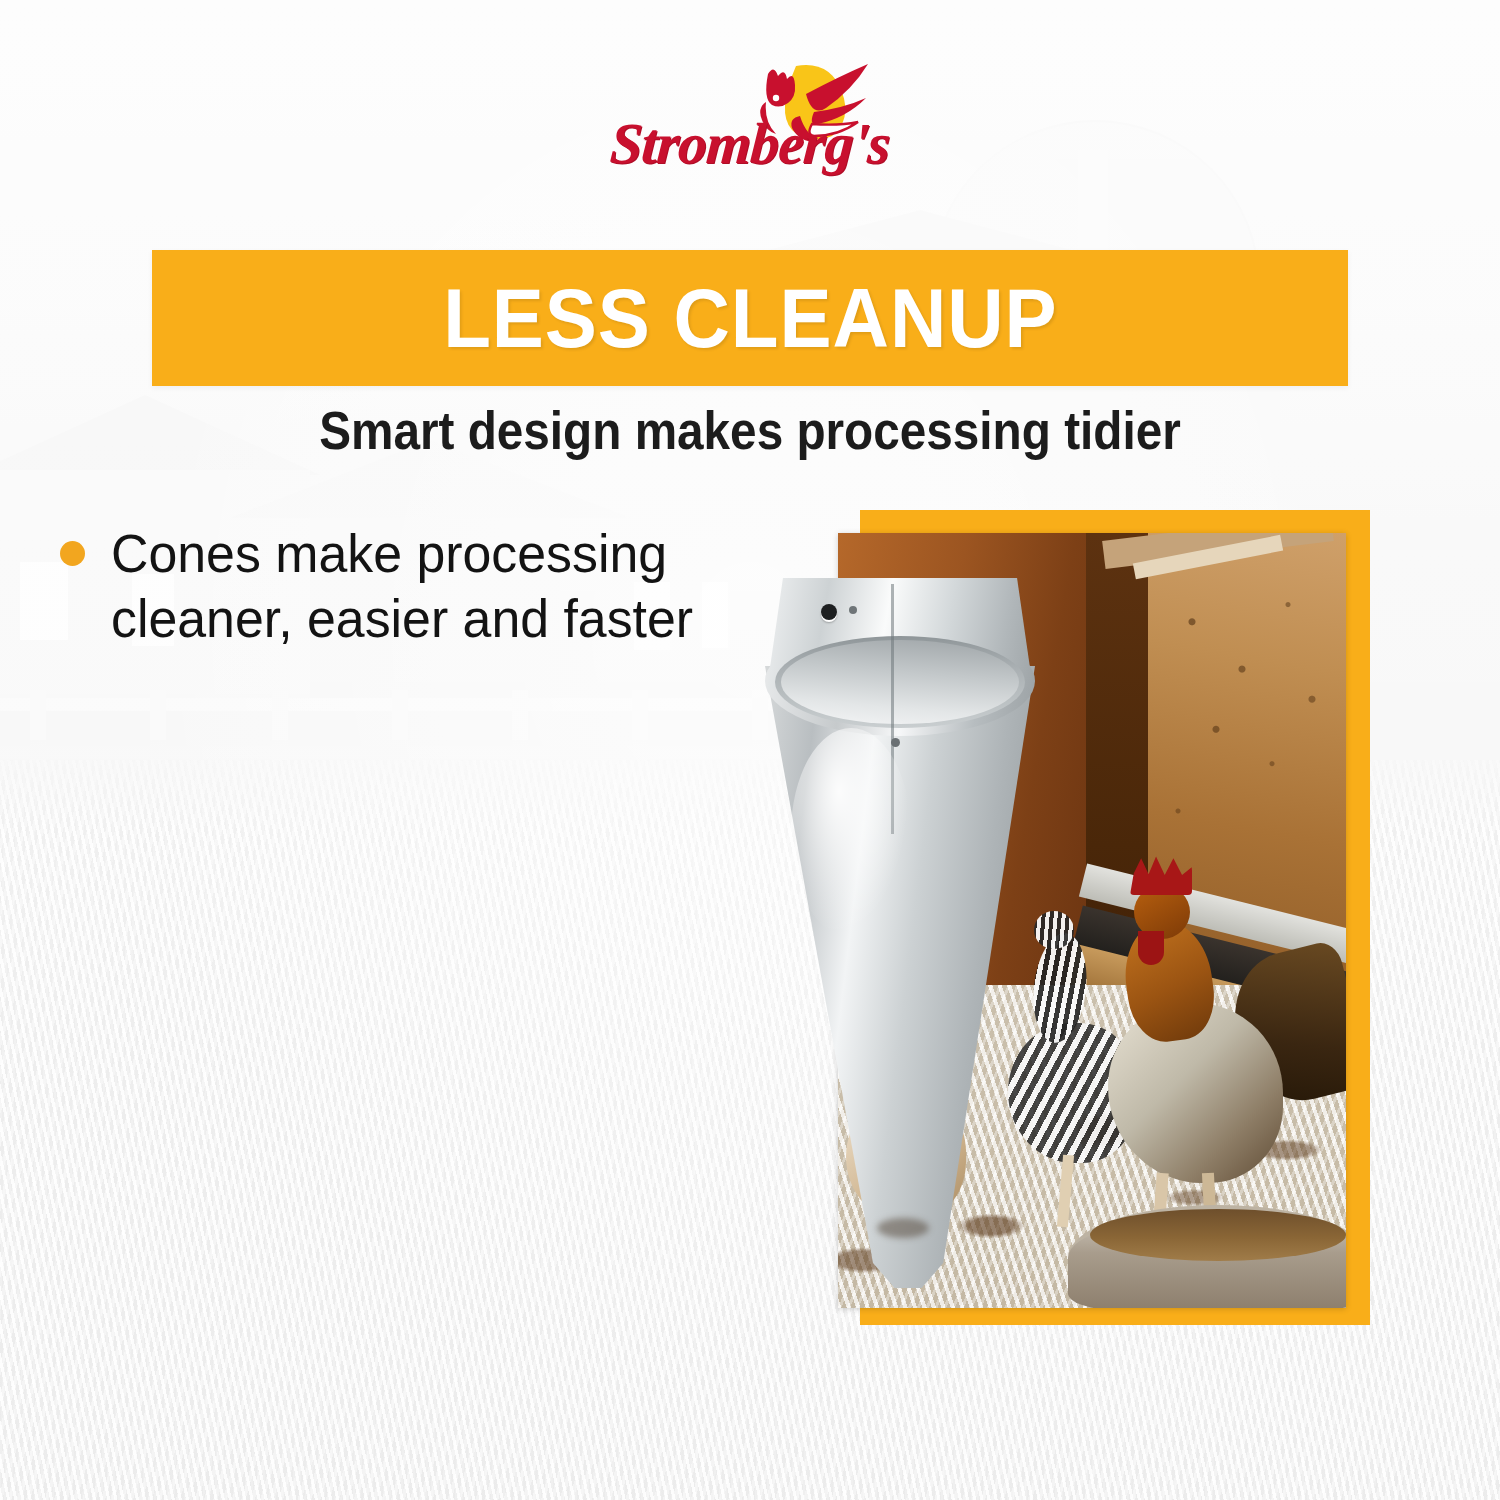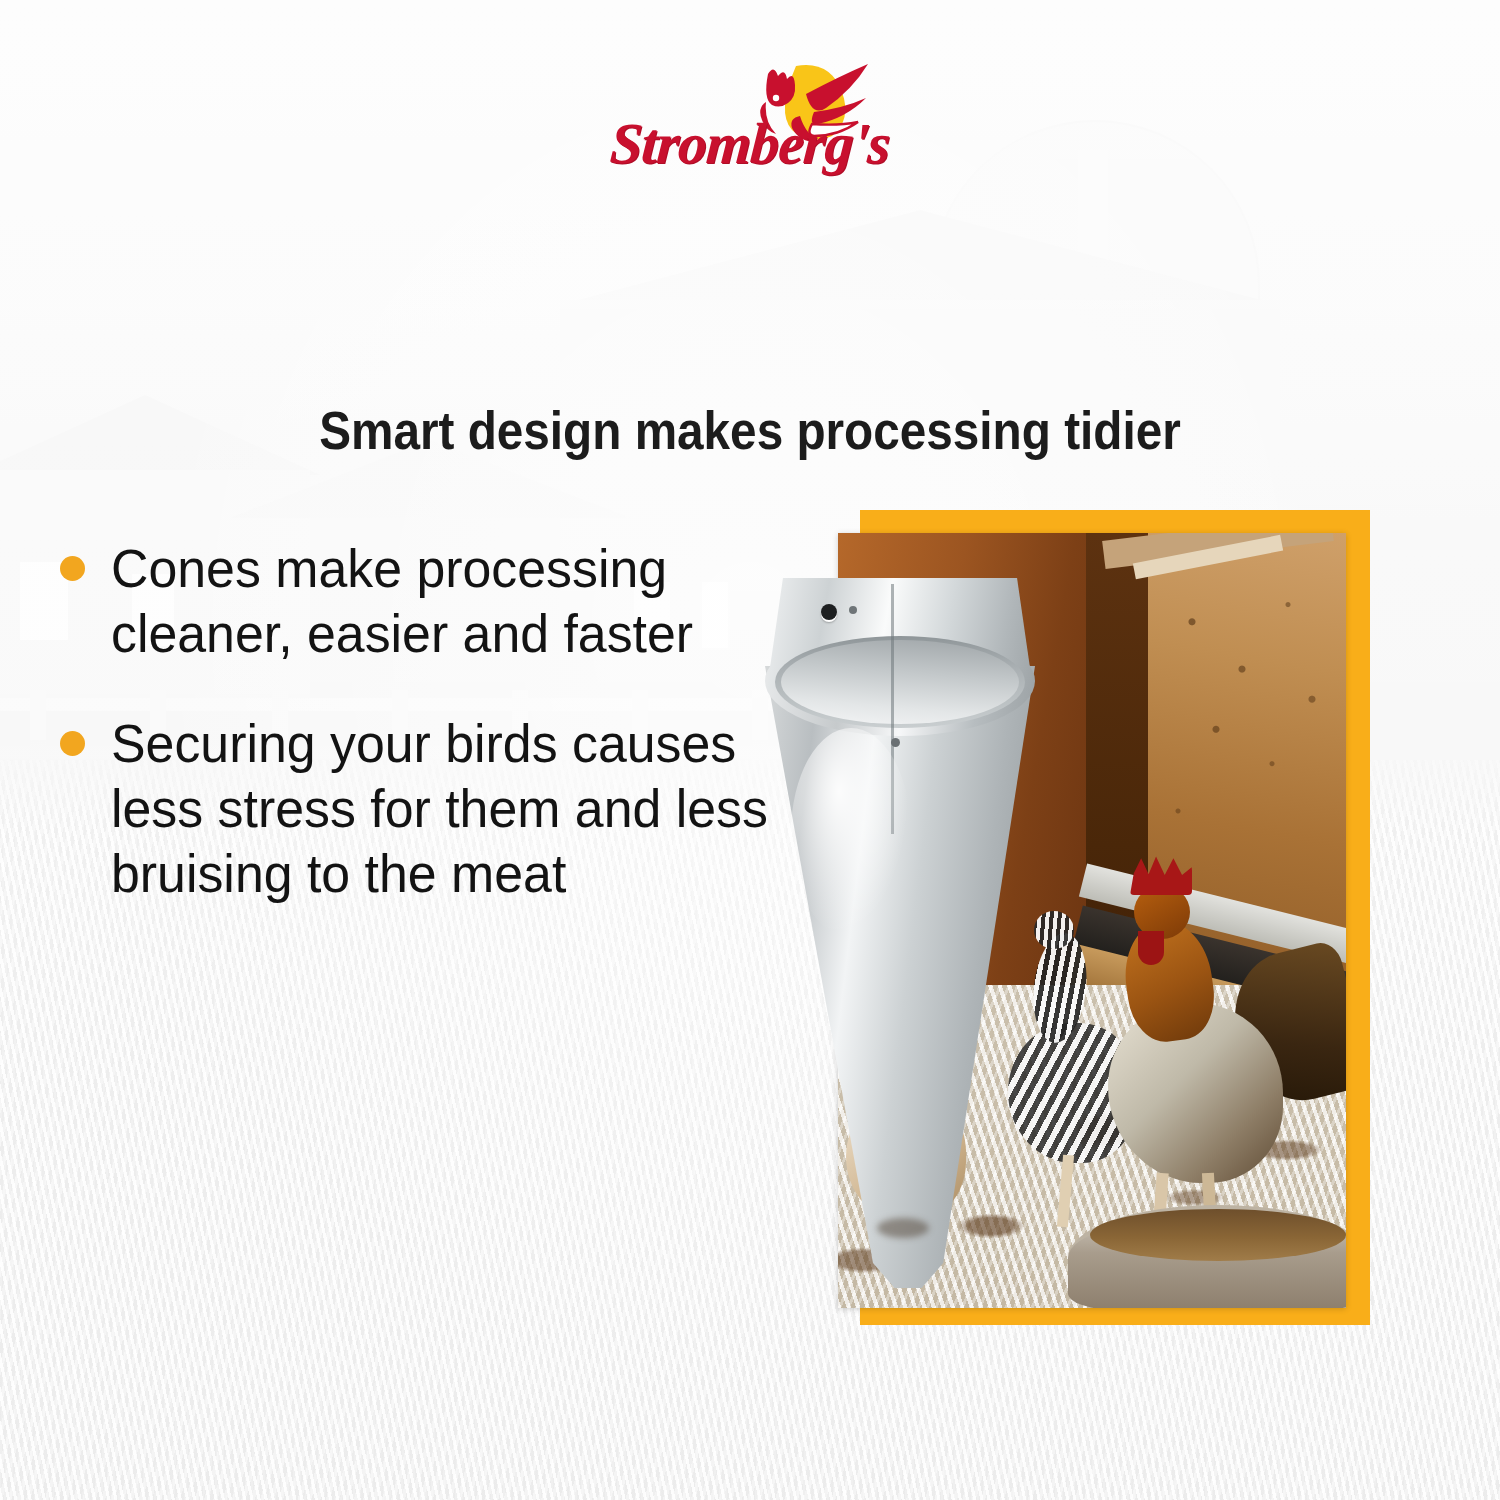--- a/index.html
+++ b/index.html
@@ -143,21 +143,21 @@
     text-align:center;
     font-family:"Liberation Sans", sans-serif;
     font-weight:bold;
     font-size:53px;
     color:#1c1c1c;
     transform:scaleX(.90);
   }
 
   
   .bullets{
-    position:absolute; left:60px; top:536px; width:740px;
+    position:absolute; left:60px; top:521px; width:740px;
   }
   .bullet-row{
     position:relative;
     display:flex; align-items:flex-start;
     margin-bottom:44px;
   }
   .bullet-dot{
     flex:0 0 auto;
     width:25px; height:25px;
     border-radius:50%;
@@ -459,34 +459,33 @@
       <circle cx="176" cy="40" r="3.2" fill="#ffffff"></circle>
 
       <path d="M206 36 q34 -18 62 -30 q-16 26 -42 44 q-14 9 -20 -14 Z" fill="#c8102e"></path>
       <path d="M214 54 q30 -4 52 -14 q-20 20 -48 26 q-10 2 -4 -12 Z" fill="#c8102e"></path>
       <path d="M212 66 q26 2 46 -2 q-20 14 -44 14 q-8 -1 -2 -12 Z" fill="#ffffff" stroke="#c8102e" stroke-width="2.4"></path>
       <path d="M200 58 q6 20 22 26 q-22 2 -30 -14 q-3 -10 8 -12 Z" fill="#c8102e"></path>
     </svg>
     <div class="logo-word">Stromberg's</div>
   </div>
 
+  <div class="title-banner">
+    <div class="title-text">LESS CLEANUP</div>
+  </div>
 
   <div class="subtitle">Smart design makes processing tidier</div>
 
   <div class="bullets">
 
     <div class="bullet-row">
       <span class="bullet-dot"></span>
       <span class="bullet-text">Cones make processing cleaner, easier and faster</span>
     </div>
 
-    <div class="bullet-row">
-      <span class="bullet-dot"></span>
-      <span class="bullet-text">Securing your birds causes less stress for them and less bruising to the meat</span>
-    </div>
 
 
   </div>
 
   <div class="photo-frame"></div>
 
   <div class="photo">
     <div class="ph-wall-left"></div>
     <div class="ph-wall-mid"></div>
     <div class="ph-wall-right"></div>

